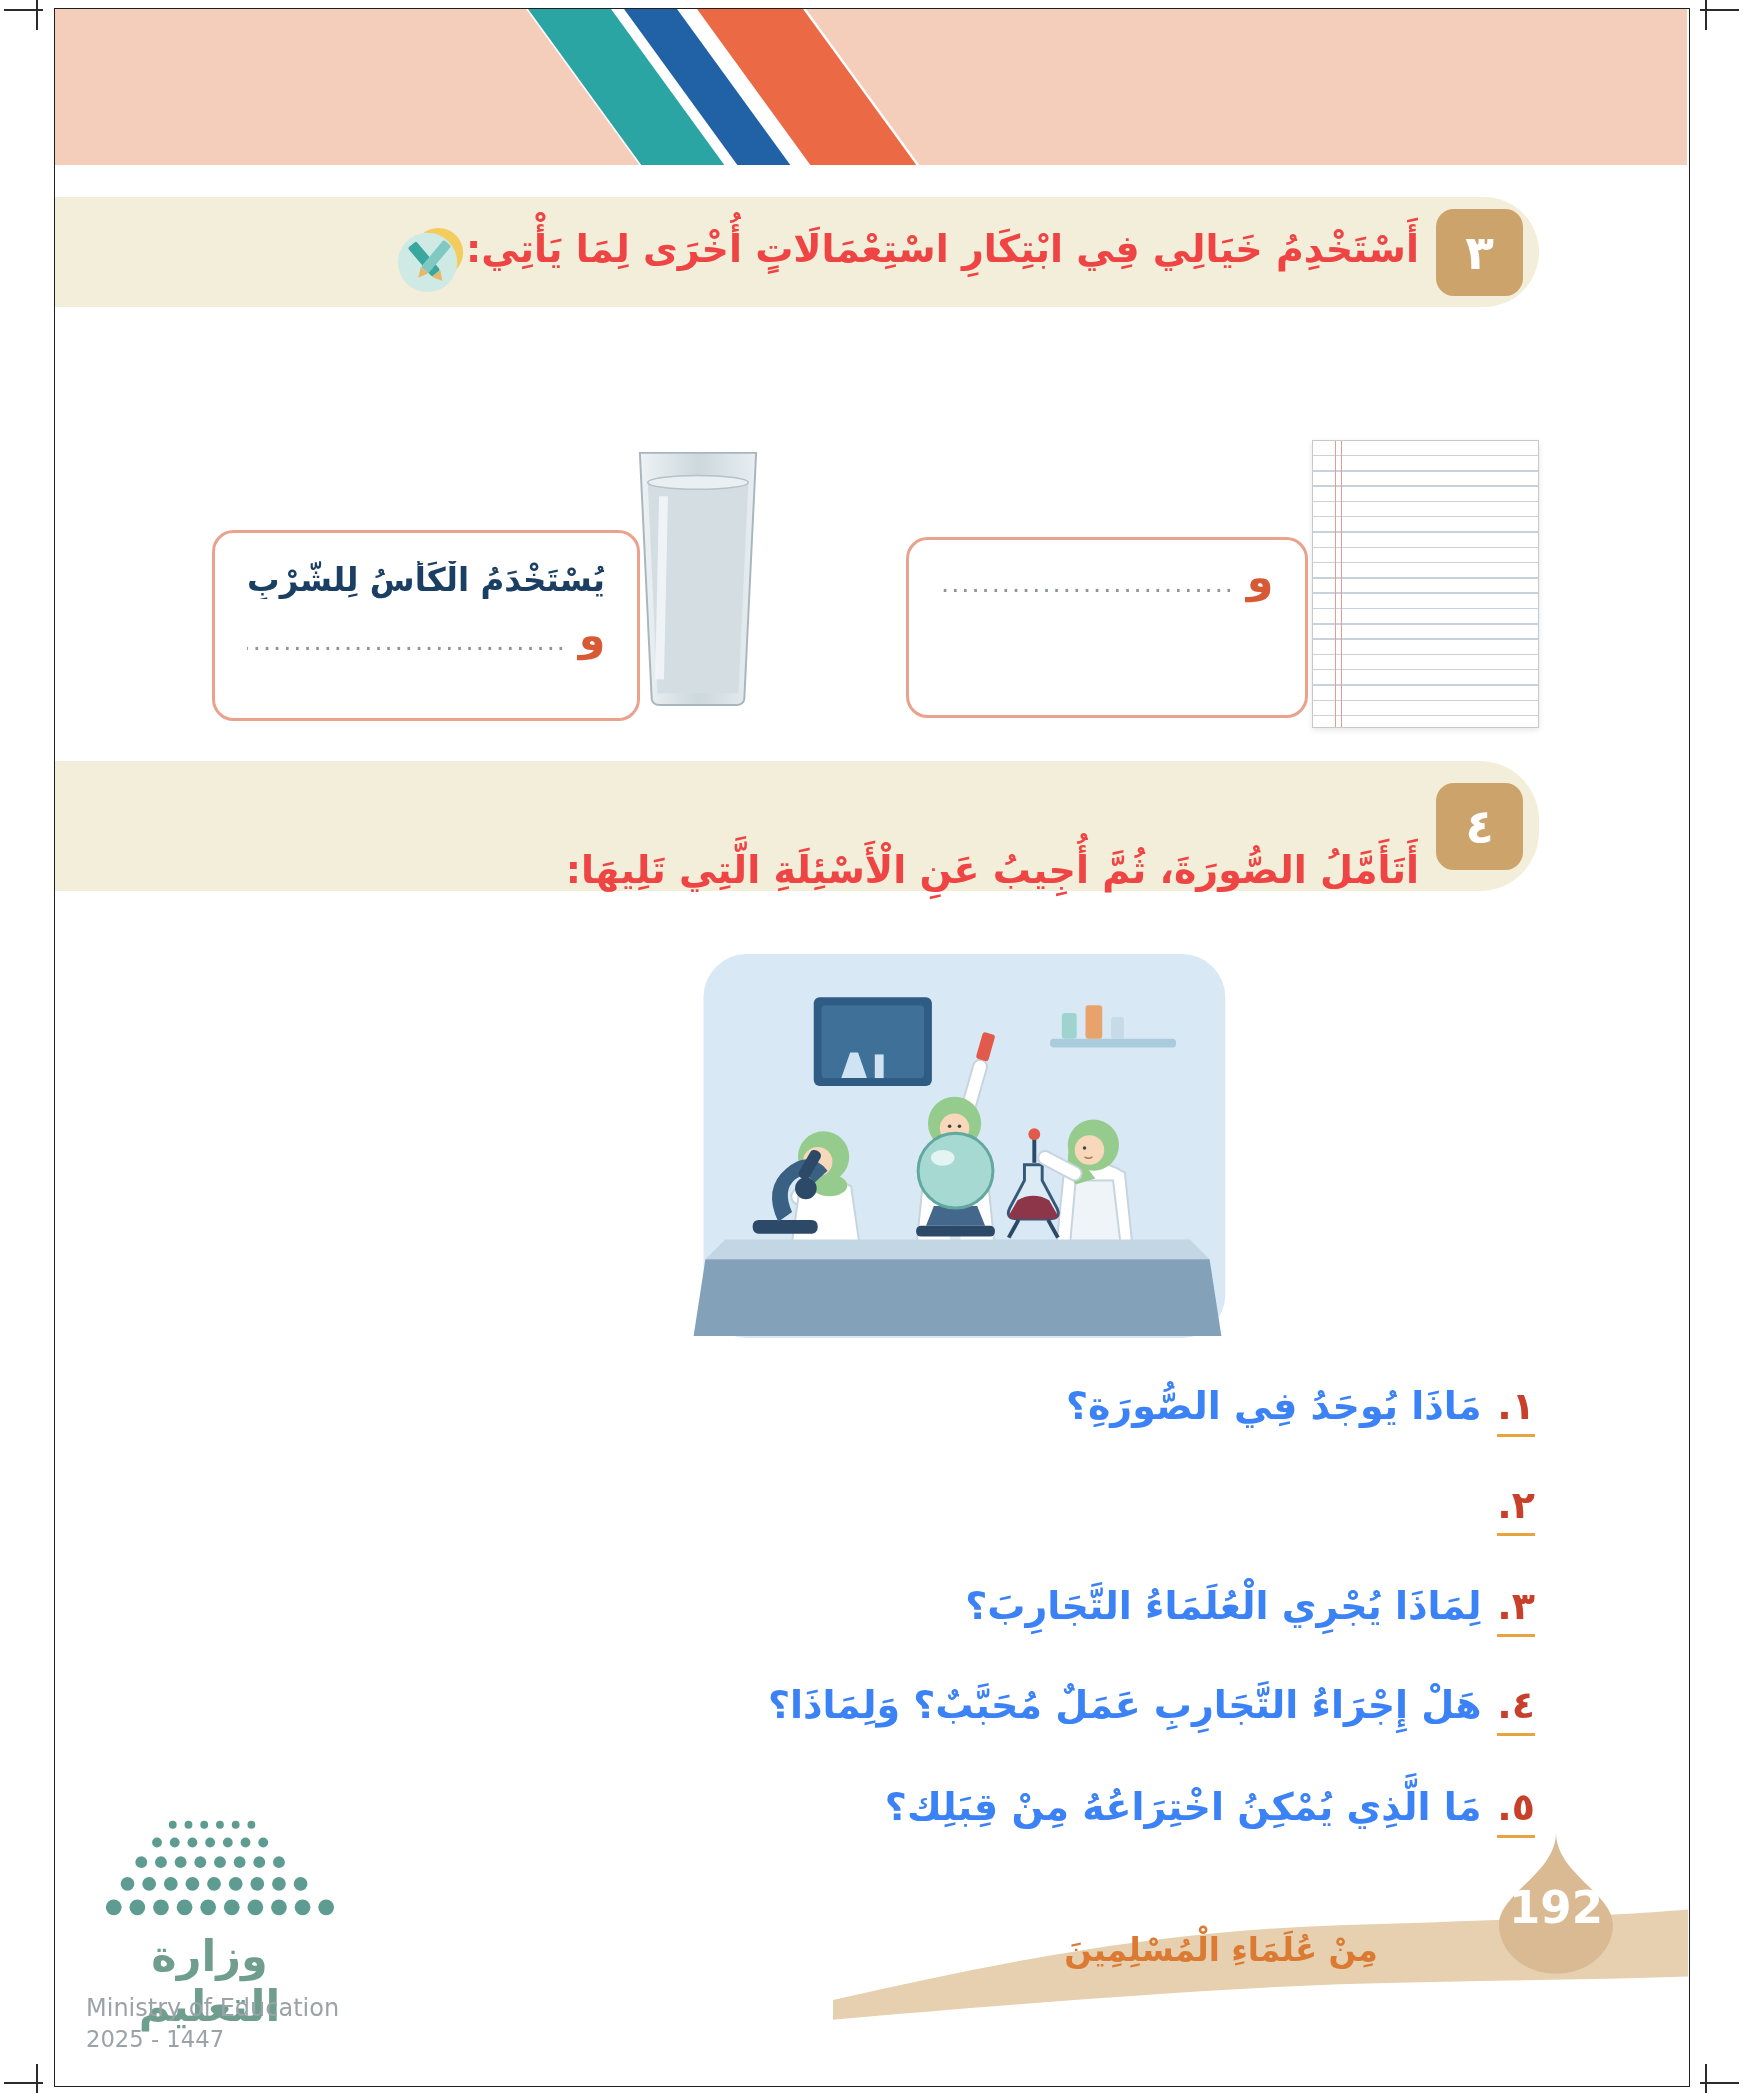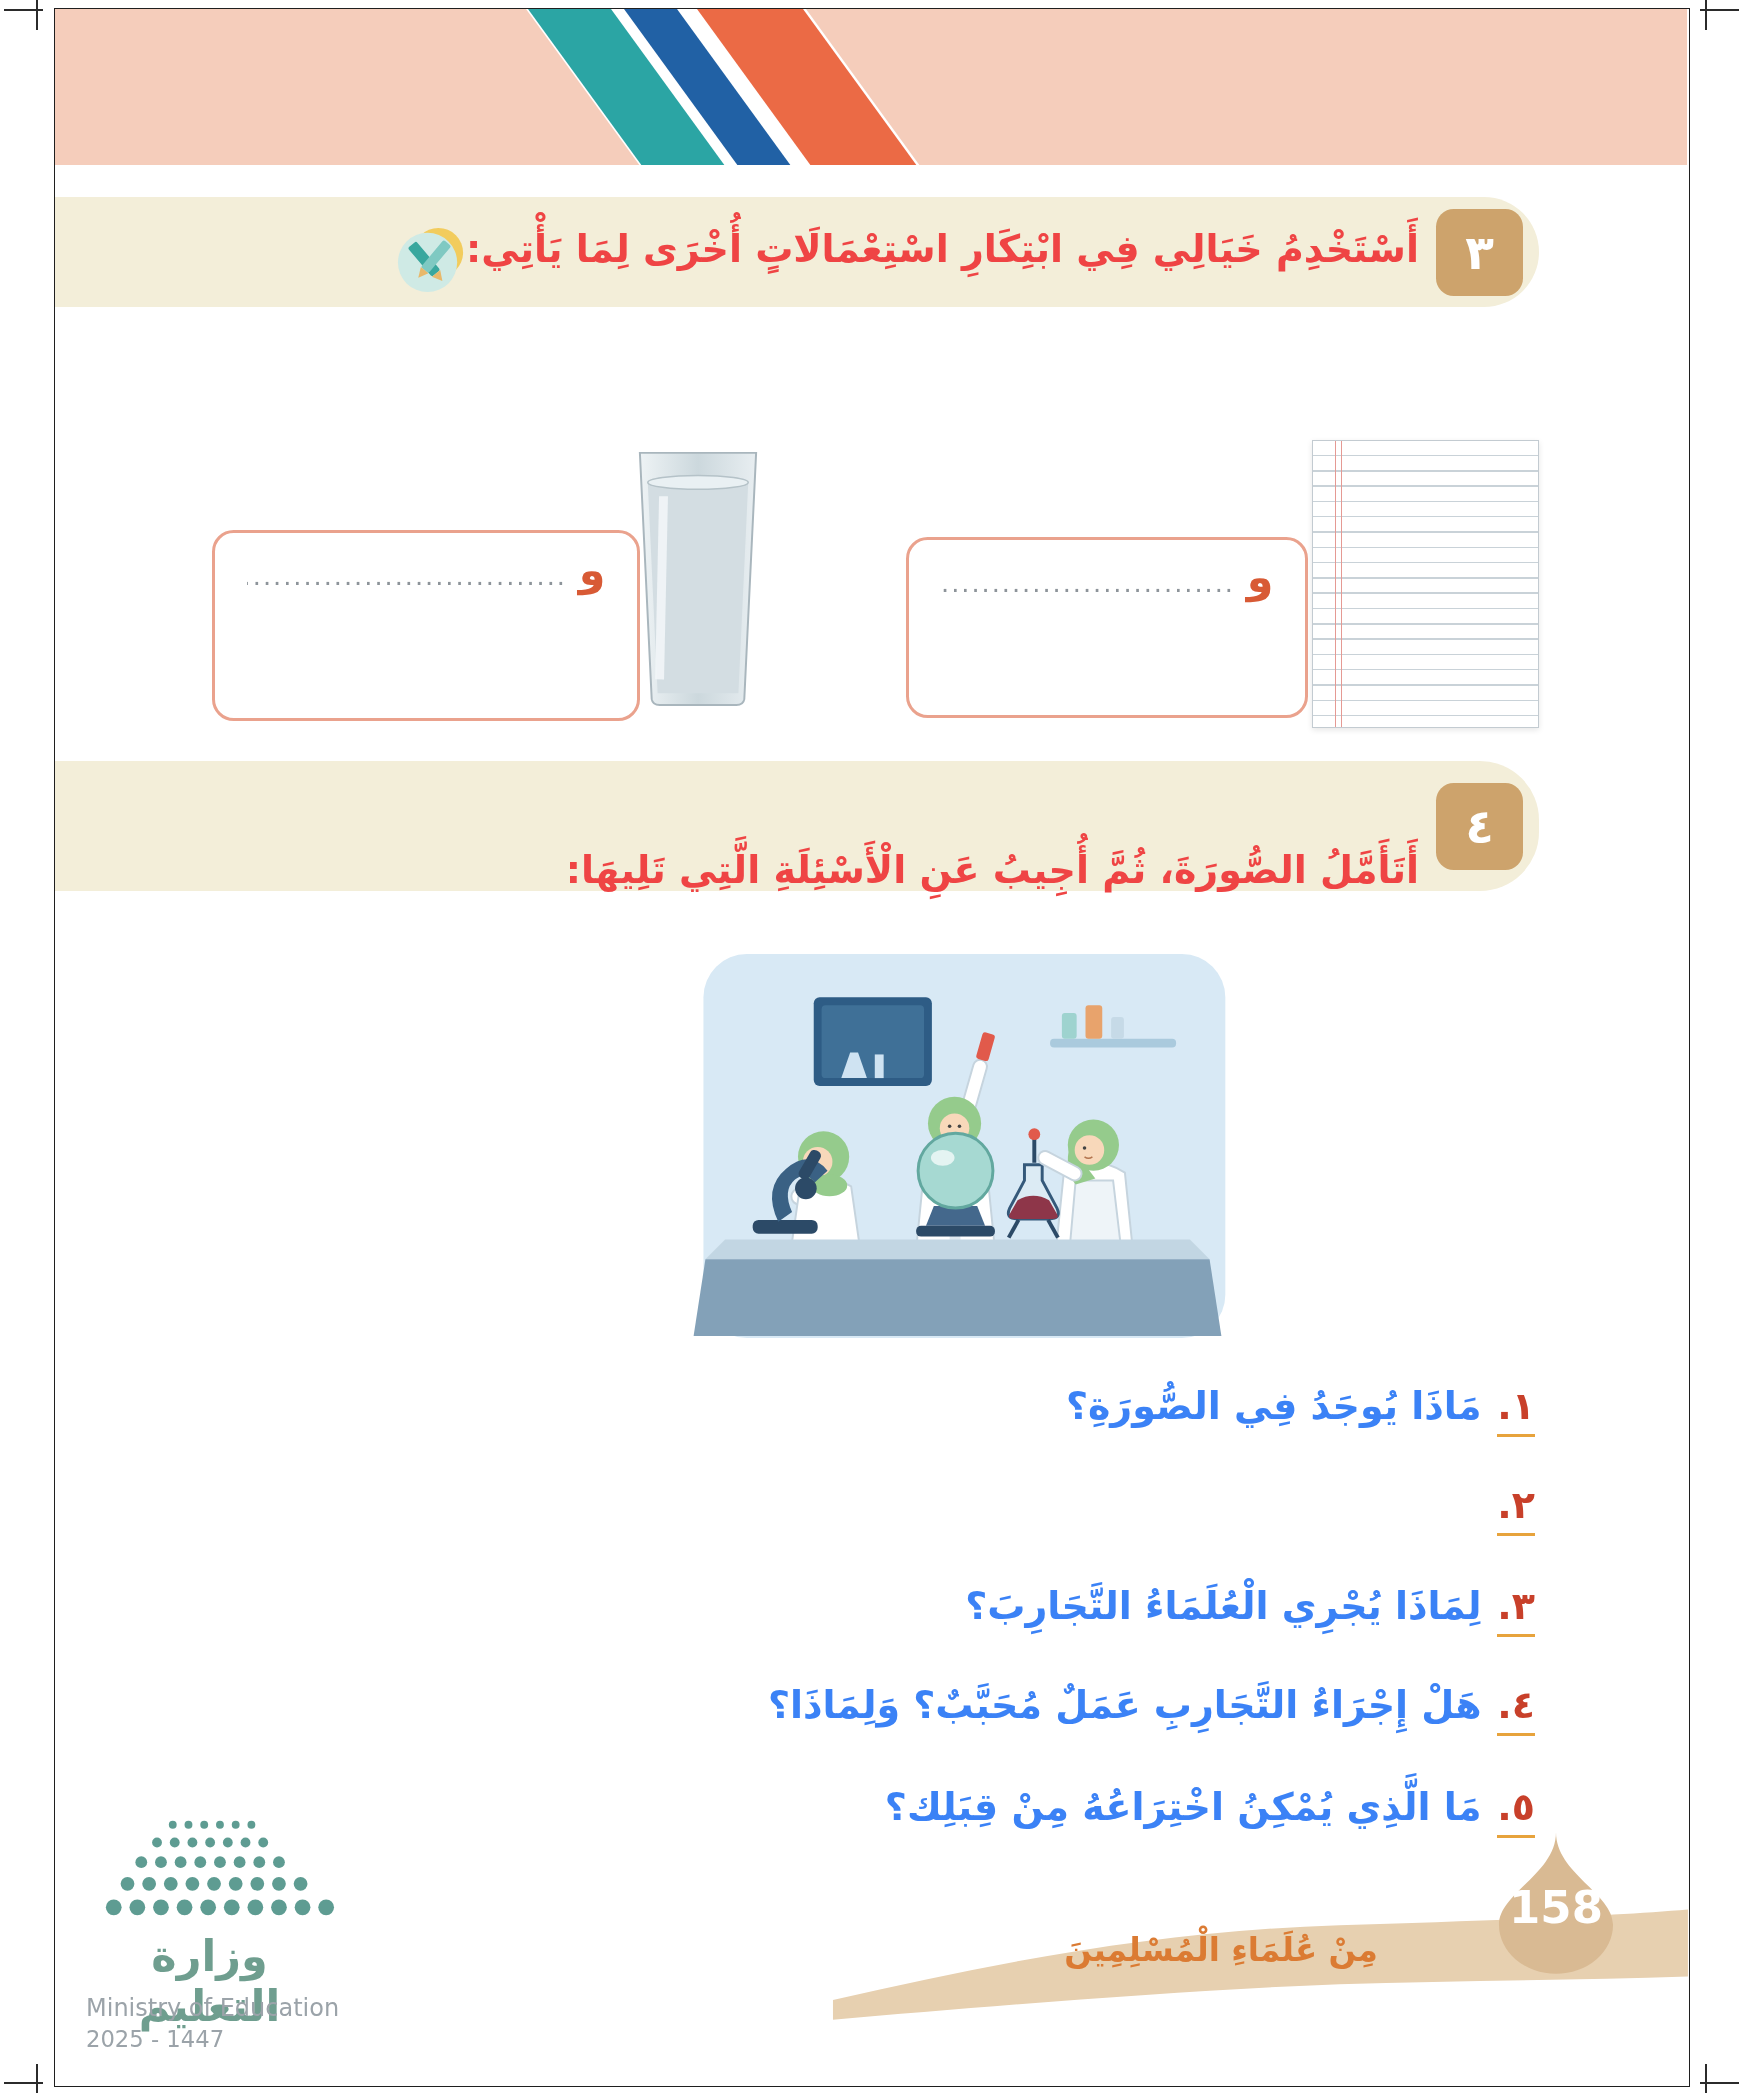--- a/index.html
+++ b/index.html
@@ -110,20 +110,21 @@
 </div>
 
 <div class="use-box" id="box-paper">
   <div class="line2">
     <span class="conj">و</span>
     <span class="dots">........................................................................................</span>
   </div>
 </div>
 
 <div class="use-box" id="box-glass">
+  <div class="line1">يُسْتَخْدَمُ الْكَأْسُ لِلشُّرْبِ</div>
   <div class="line2">
     <span class="conj">و</span>
     <span class="dots">........................................................................................</span>
   </div>
 </div>
 
 <div id="glass">
   <svg viewBox="0 0 134 268" width="132" height="264">
     <defs>
       <linearGradient id="gw" x1="0" y1="0" x2="1" y2="0">
@@ -237,21 +238,21 @@
   <svg viewBox="0 0 874 200" width="861" height="197">
     <path d="M6,132 C180,92 340,62 520,56 C660,52 790,47 874,40 L874,108
              C760,112 640,112 520,116 C360,122 170,138 6,152 Z" fill="#e7d0b0"></path>
   </svg>
 </div>
 
 <div id="page-drop">
   <svg viewBox="0 0 120 148" width="118" height="146">
     <path d="M60,2 C60,44 118,64 118,96 A58,50 0 1 1 2,96 C2,64 60,44 60,2 Z" fill="#d9ba93"></path>
   </svg>
-  <div class="drop-num">158</div>
+  <div class="drop-num">192</div>
 </div>
 
 <div id="footer-topic">مِنْ عُلَمَاءِ الْمُسْلِمِينَ</div>
 
 <div id="logo-dots">
   <svg viewBox="0 0 270 120" width="266" height="118">
     <g fill="#5e9c92">
       <circle cx="90" cy="14" r="4"></circle>
         <circle cx="106" cy="14" r="4"></circle>
         <circle cx="122" cy="14" r="4"></circle>

